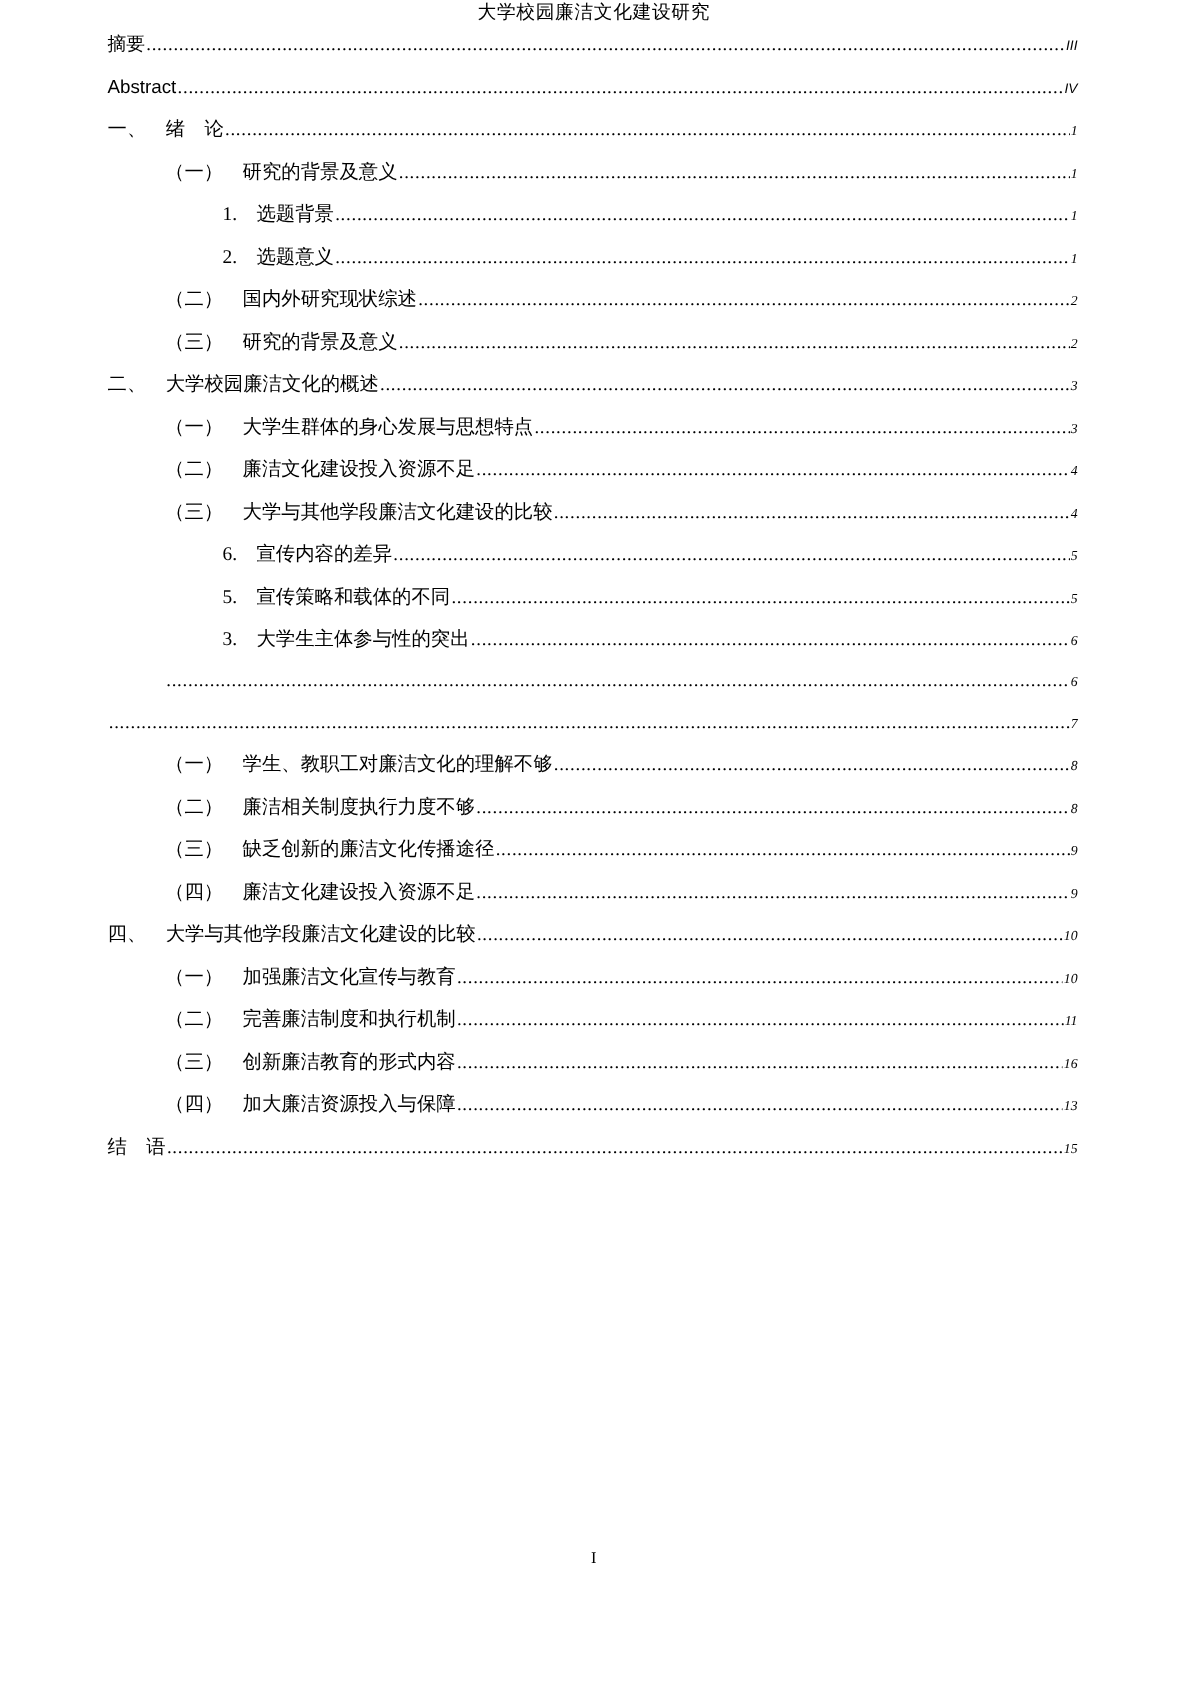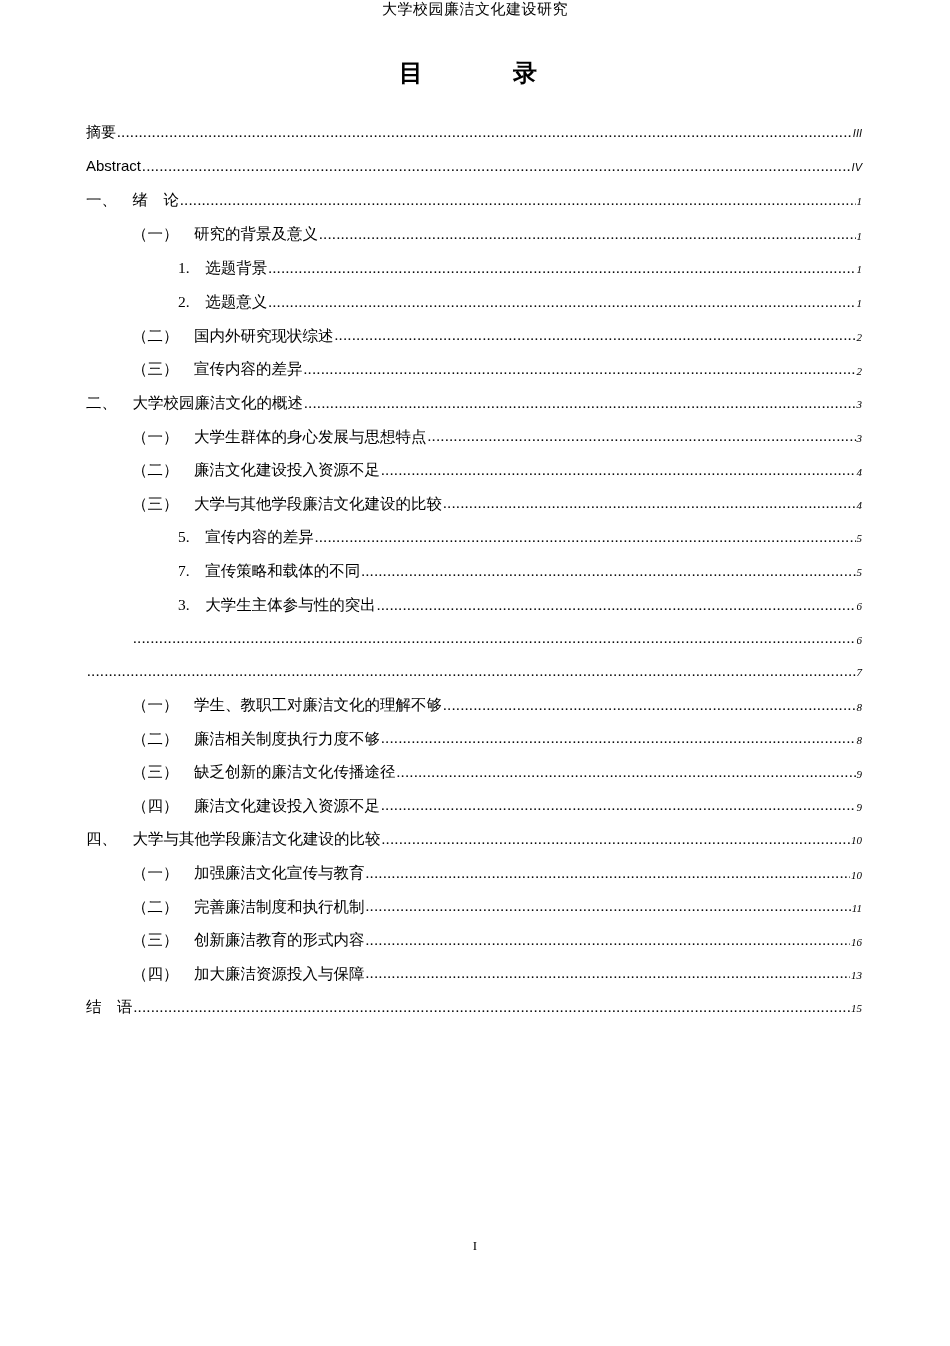--- a/index.html
+++ b/index.html
@@ -62,21 +62,21 @@
   }
   .toc-row .page-no {
     flex: 0 0 auto;
     text-align: right;
     font-size: 11px;
     font-style: italic;
   }
   
   .lvl-abs { padding-left: 0px; }
   .lvl-0   { padding-left: 0px; }
-  .lvl-1   { padding-left: 46px; align-items: flex-end; }
+  .lvl-1   { padding-left: 46px; }
   .lvl-2   { padding-left: 92px; }
 
   .sans { font-family: "Liberation Sans", sans-serif; font-size: 15px; }
 
   .footer {
     position: absolute;
     bottom: 92px;
     left: 0;
     width: 950px;
     text-align: center;
@@ -84,21 +84,20 @@
     font-size: 13px;
   }
 </style>
 </head>
 <body>
 
 <div class="page">
 
   <div class="running-head">大学校园廉洁文化建设研究</div>
 
-  <div class="toc-title">目　　录</div>
 
   <div class="toc">
       <div class="toc-row lvl-abs">
         <span class="label sans">摘要</span>
         <span class="dots">............................................................................................................................................................................................................................</span>
         <span class="page-no sans">III</span>
       </div>
       <div class="toc-row lvl-abs">
         <span class="label sans">Abstract</span>
         <span class="dots">............................................................................................................................................................................................................................</span>
@@ -123,21 +122,21 @@
         <span class="label">2.　选题意义</span>
         <span class="dots">............................................................................................................................................................................................................................</span>
         <span class="page-no">1</span>
       </div>
       <div class="toc-row lvl-1">
         <span class="label">（二）　国内外研究现状综述</span>
         <span class="dots">............................................................................................................................................................................................................................</span>
         <span class="page-no">2</span>
       </div>
       <div class="toc-row lvl-1">
-        <span class="label">（三）　宣传内容的差异</span>
+        <span class="label">（三）　研究的背景及意义</span>
         <span class="dots">............................................................................................................................................................................................................................</span>
         <span class="page-no">2</span>
       </div>
       <div class="toc-row lvl-0">
         <span class="label">二、　大学校园廉洁文化的概述</span>
         <span class="dots">............................................................................................................................................................................................................................</span>
         <span class="page-no">3</span>
       </div>
       <div class="toc-row lvl-1">
         <span class="label">（一）　大学生群体的身心发展与思想特点</span>
@@ -148,26 +147,26 @@
         <span class="label">（二）　廉洁文化建设投入资源不足</span>
         <span class="dots">............................................................................................................................................................................................................................</span>
         <span class="page-no">4</span>
       </div>
       <div class="toc-row lvl-1">
         <span class="label">（三）　大学与其他学段廉洁文化建设的比较</span>
         <span class="dots">............................................................................................................................................................................................................................</span>
         <span class="page-no">4</span>
       </div>
       <div class="toc-row lvl-2">
-        <span class="label">5.　宣传内容的差异</span>
+        <span class="label">6.　宣传内容的差异</span>
         <span class="dots">............................................................................................................................................................................................................................</span>
         <span class="page-no">5</span>
       </div>
       <div class="toc-row lvl-2">
-        <span class="label">7.　宣传策略和载体的不同</span>
+        <span class="label">5.　宣传策略和载体的不同</span>
         <span class="dots">............................................................................................................................................................................................................................</span>
         <span class="page-no">5</span>
       </div>
       <div class="toc-row lvl-2">
         <span class="label">3.　大学生主体参与性的突出</span>
         <span class="dots">............................................................................................................................................................................................................................</span>
         <span class="page-no">6</span>
       </div>
       <div class="toc-row lvl-1">
         <span class="dots">............................................................................................................................................................................................................................</span>

